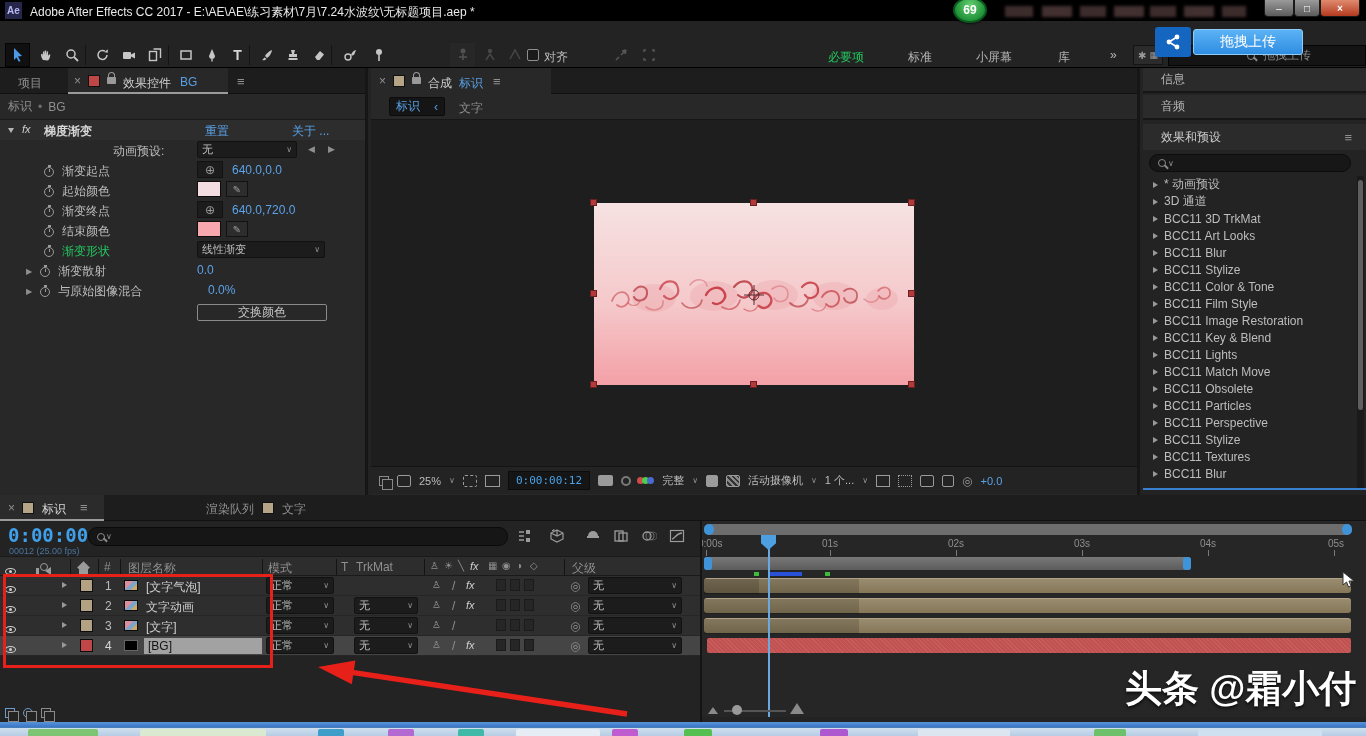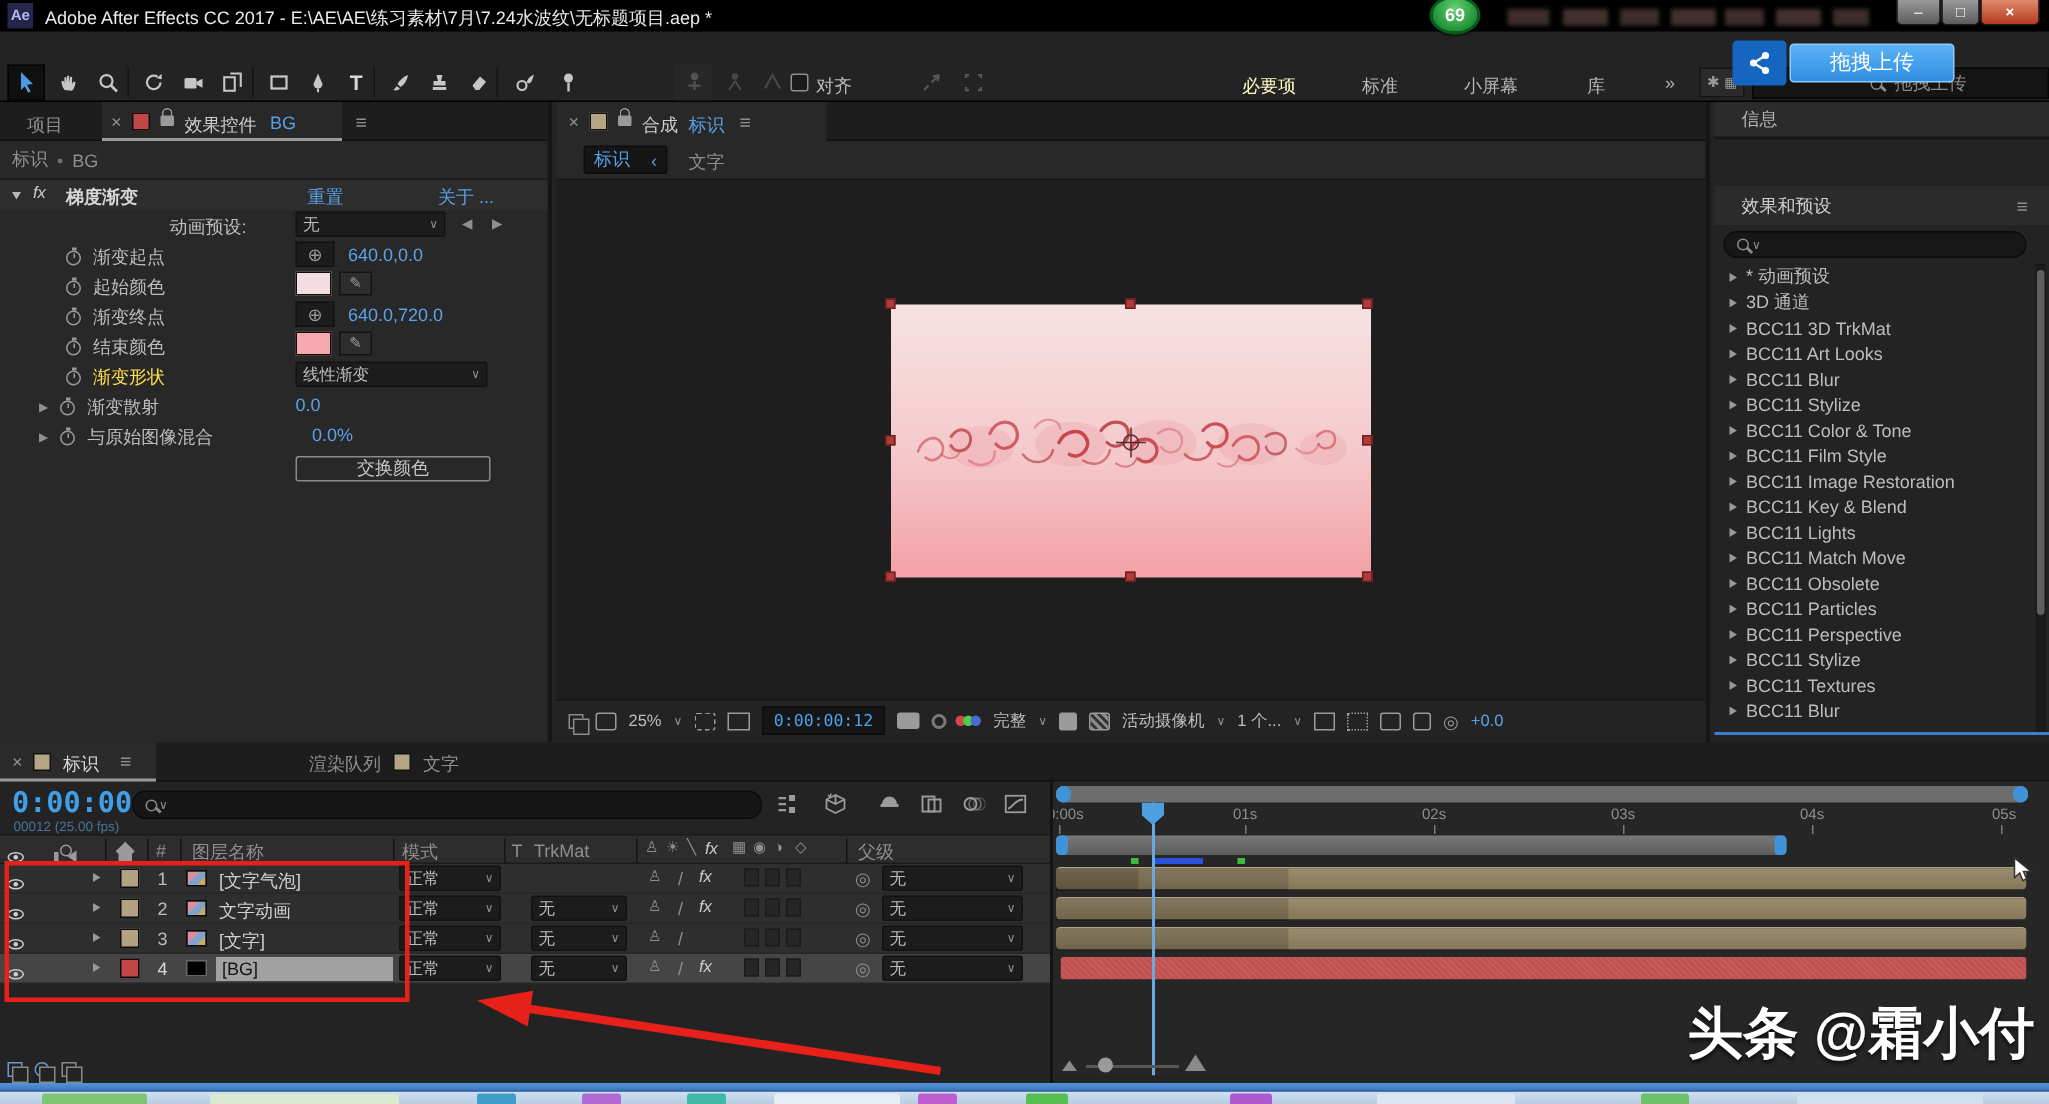--- a/index.html
+++ b/index.html
@@ -183,21 +183,21 @@
           <path d="M13 3 L8 8 M13 3 l-4 1 M13 3 l-1 4" stroke="#8a8a8a" stroke-width="1.5" fill="none"></path>
           <path d="M3 13 l3 -3" stroke="#8a8a8a" stroke-width="1.5"></path>
         </svg>
       </div>
     <div class="r ticon" style="left:636px;top:1px;opacity:.5">
         <svg width="16" height="16">
           <path d="M3 5 V3 H5 M11 3 H13 V5 M13 11 V13 H11 M5 13 H3 V11" fill="none" stroke="#8a8a8a" stroke-width="1.5"></path>
         </svg>
       </div>
 
-    <span class="r" style="left:828px;top:7px;color:#fef9c3">必要项</span>
+    <span class="r" style="left:828px;top:7px;color:#22c55e">必要项</span>
     <span class="r" style="left:908px;top:7px;color:#b5b5b5">标准</span>
     <span class="r" style="left:976px;top:7px;color:#b5b5b5">小屏幕</span>
     <span class="r" style="left:1058px;top:7px;color:#b5b5b5">库</span>
     <span class="r" style="left:1110px;top:6px;color:#b5b5b5">»</span>
     <div class="r fr" style="left:1133px;top:3px;width:30px;height:20px;background:#2b2b2b;border:1px solid #141414;gap:3px;justify-content:center">
         <span style="color:#9a9a9a;font-size:10px">✱</span>
         <span style="color:#9a9a9a;font-size:9px">▦</span>
       </div>
 
     <div class="r fr" style="left:1168px;top:3px;width:198px;height:21px;background:#141414;border:1px solid #050505;gap:8px;padding-left:78px">
@@ -289,21 +289,21 @@
         <span class="stopw"></span>
         <span style="color:#bdbdbd">结束颜色</span>
       </div>
     <div class="r" style="left: 197px; top: 153px; width: 24px; height: 16px; border: 1px solid rgb(13, 13, 13); background: rgb(247, 167, 174);"></div>
     <div class="r fr" style="left:226px;top:153px;width:22px;height:16px;background:#2d2d2d;border:1px solid #121212;justify-content:center;color:#9a9a9a;font-size:10px">
         <span>✎</span>
       </div>
 
     <div class="r fr" style="left:44px;top:175px;gap:8px">
         <span class="stopw"></span>
-        <span style="color:#fde047">渐变形状</span>
+        <span style="color:#22c55e">渐变形状</span>
       </div>
     <div class="r ddl" style="left:197px;top:173px;width:128px">
         <span>线性渐变</span>
         <span class="chev">∨</span>
       </div>
 
     <div class="r fr" style="left:26px;top:195px;gap:8px">
         <span class="dim" style="font-size:8px">▶</span>
         <span class="stopw"></span>
         <span style="color:#bdbdbd">渐变散射</span>
@@ -430,20 +430,23 @@
       <span class="cbar-ico" style="width:12px"></span>
       <span style="color:#9b9b9b;font-size:12px">◎</span>
       <span class="val">+0.0</span>
     </div>
   </div>
 
   <div class="r" style="left:1143px;top:68px;width:223px;height:427px;background:#232323">
     <div class="r fr" style="left:0;top:0;width:100%;height:25px;background:#2b2b2b;border-bottom:2px solid #161616;padding-left:18px;color:#b5b5b5">
         <span>信息</span>
       </div>
+    <div class="r fr" style="left:0;top:27px;width:100%;height:25px;background:#2b2b2b;border-bottom:2px solid #161616;padding-left:18px;color:#b5b5b5">
+        <span>音频</span>
+      </div>
     <div class="r fr" style="left:0;top:56px;width:100%;height:26px;background:#2b2b2b;justify-content:space-between;padding:0 14px 0 18px;color:#cfcfcf">
       <span>效果和预设</span>
       <span class="dim" style="font-size:13px">≡</span>
     </div>
     <div class="r fr" style="left:6px;top:86px;width:202px;height:18px;background:#171717;border:1px solid #0c0c0c;border-radius:9px;padding-left:8px;gap:4px">
       <span class="mag"></span>
         <span class="chev" style="margin-left:-2px">∨</span>
     </div>
     <div class="r" style="left:0;top:108px;width:216px;height:312px;overflow:hidden">
       <div class="fx-item">

